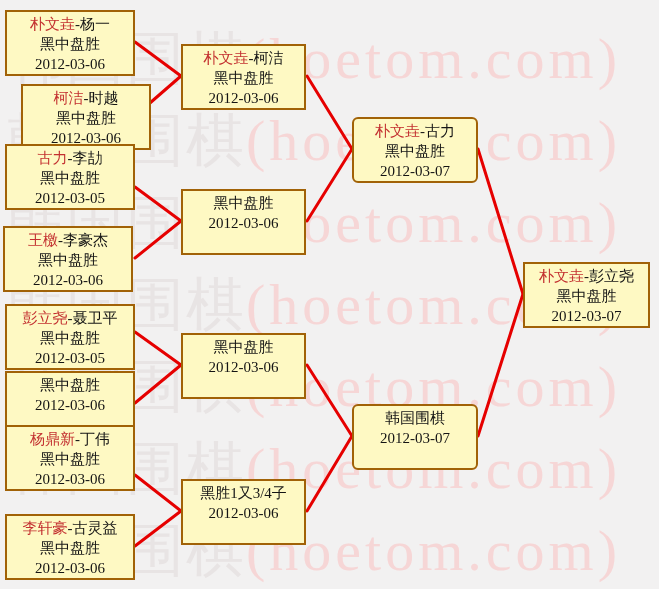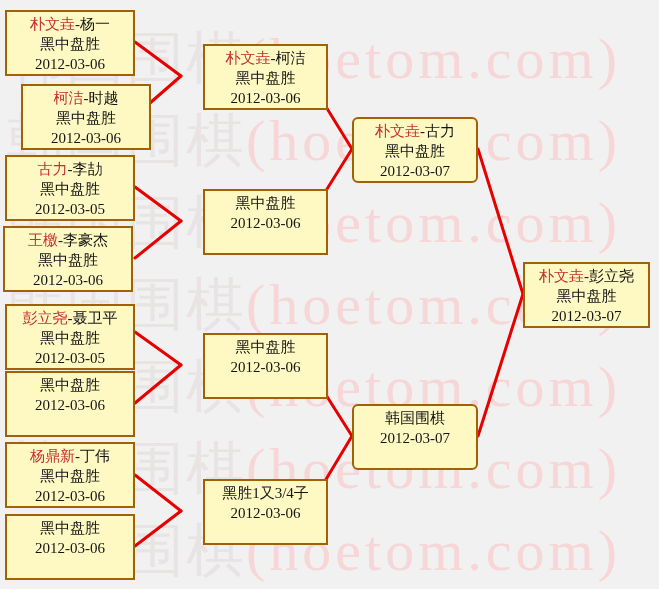--- a/index.html
+++ b/index.html
@@ -22,21 +22,21 @@
   
   #connector-svg{position:absolute;left:0;top:0;z-index:2;}
 
   
   .box{
     position:absolute;z-index:3;background:#fef9c3;border:2px solid #a16207;
     text-align:center;font-size:15px;line-height:20px;padding-top:2px;
     height:60px;color:#141414;
   }
   .c1{width:126px;}
-  .c2{width:121px;margin-left:22px;}
+  .c2{width:121px;}
   .c3{width:122px;border-radius:6px;}
   .c4{width:123px;font-family:Liberation Serif, serif;}
   .names span{display:inline;}
   .red{color:#c33030;}
   .blk{color:#141414;}
   .result,.date{color:#141414;}
 </style>
 </head>
 <body>
 
@@ -72,45 +72,46 @@
   <div class="box c1" style="left:5px;top:10px">
     <div class="names"><span class="red">朴文垚</span><span>-</span><span class="blk">杨一</span></div>
     <div class="result">黑中盘胜</div>
     <div class="date">2012-03-06</div>
   </div>
   <div class="box c1" style="left:21px;top:84px">
     <div class="names"><span class="red">柯洁</span><span>-</span><span class="blk">时越</span></div>
     <div class="result">黑中盘胜</div>
     <div class="date">2012-03-06</div>
   </div>
-  <div class="box c1" style="left:5px;top:155px">
+  <div class="box c1" style="left:5px;top:144px">
     <div class="names"><span class="red">古力</span><span>-</span><span class="blk">李劼</span></div>
     <div class="result">黑中盘胜</div>
     <div class="date">2012-03-05</div>
   </div>
   <div class="box c1" style="left:3px;top:226px">
     <div class="names"><span class="red">王檄</span><span>-</span><span class="blk">李豪杰</span></div>
     <div class="result">黑中盘胜</div>
     <div class="date">2012-03-06</div>
   </div>
   <div class="box c1" style="left:5px;top:304px">
     <div class="names"><span class="red">彭立尧</span><span>-</span><span class="blk">聂卫平</span></div>
     <div class="result">黑中盘胜</div>
     <div class="date">2012-03-05</div>
   </div>
   <div class="box c1" style="left:5px;top:371px">
     <div class="result">黑中盘胜</div>
     <div class="date">2012-03-06</div>
   </div>
-  <div class="box c1" style="left:5px;top:442px">
+  <div class="box c1" style="left:5px;top:425px">
     <div class="names"><span class="red">杨鼎新</span><span>-</span><span class="blk">丁伟</span></div>
     <div class="result">黑中盘胜</div>
     <div class="date">2012-03-06</div>
   </div>
   <div class="box c1" style="left:5px;top:514px">
+    <div class="names"><span class="red">李轩豪</span><span>-</span><span class="blk">古灵益</span></div>
     <div class="result">黑中盘胜</div>
     <div class="date">2012-03-06</div>
   </div>
 
   <div class="box c2" style="left:181px;top:44px">
     <div class="names"><span class="red">朴文垚</span><span>-</span><span class="blk">柯洁</span></div>
     <div class="result">黑中盘胜</div>
     <div class="date">2012-03-06</div>
   </div>
   <div class="box c2" style="left:181px;top:189px">

